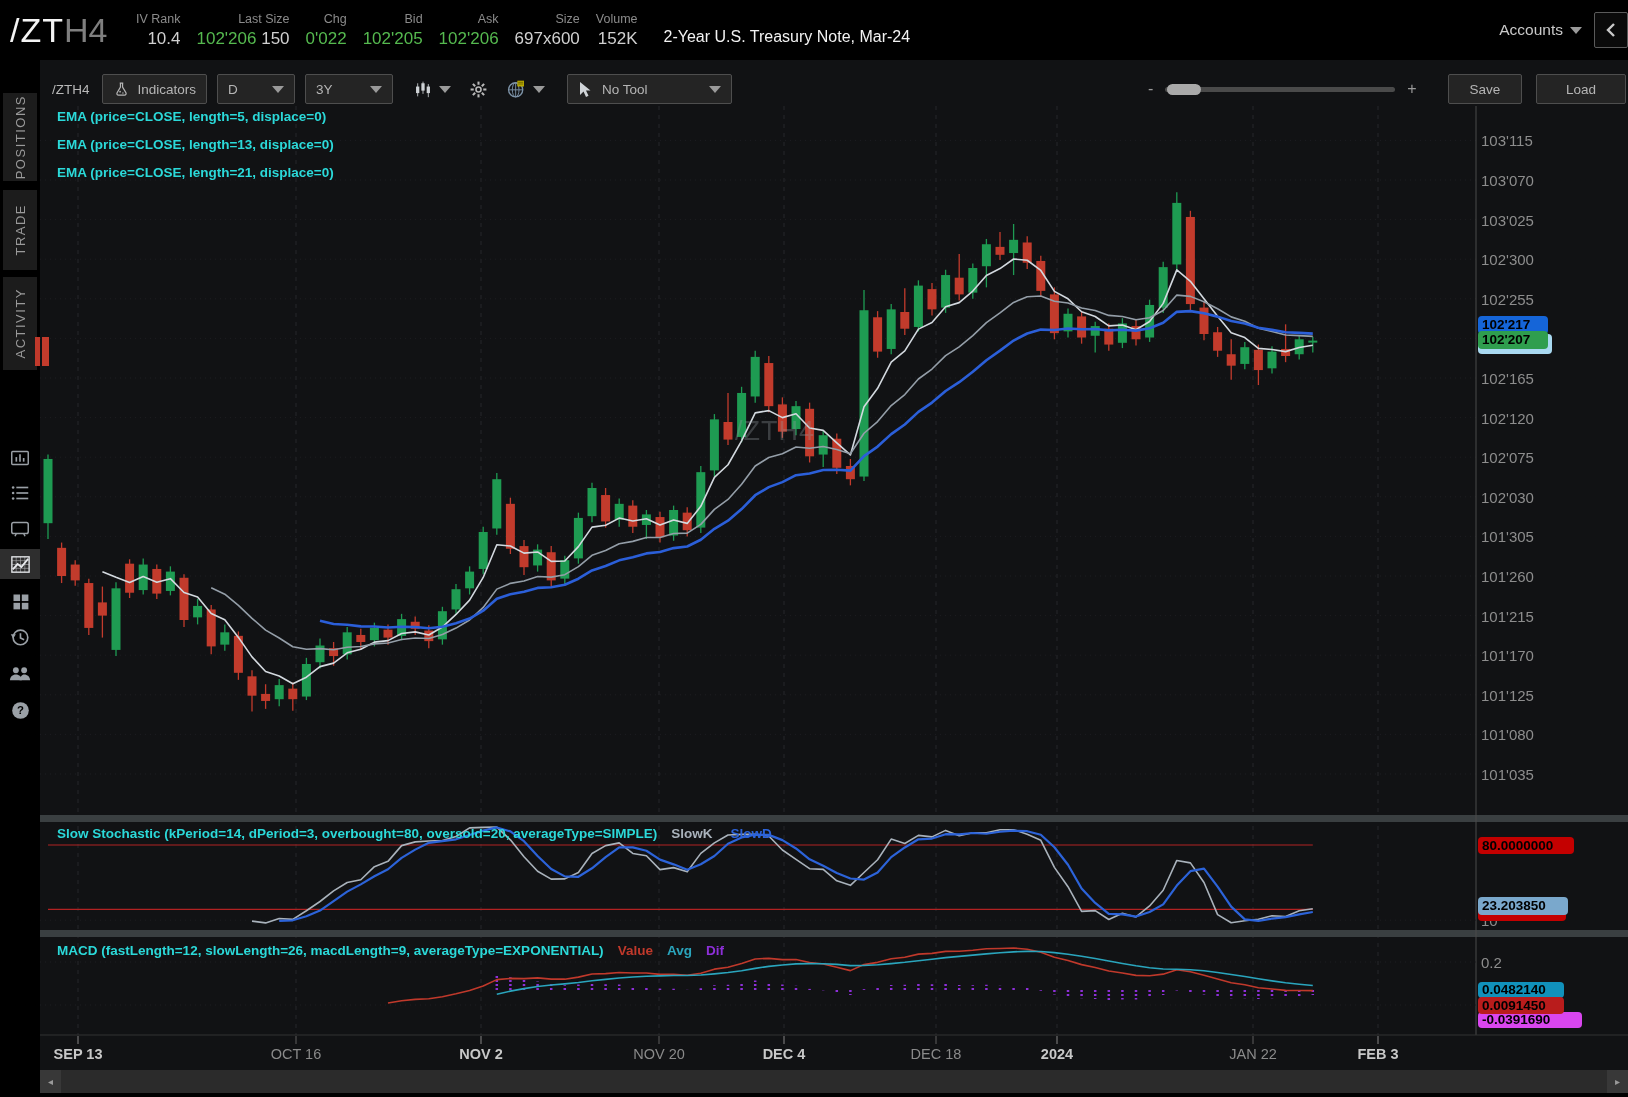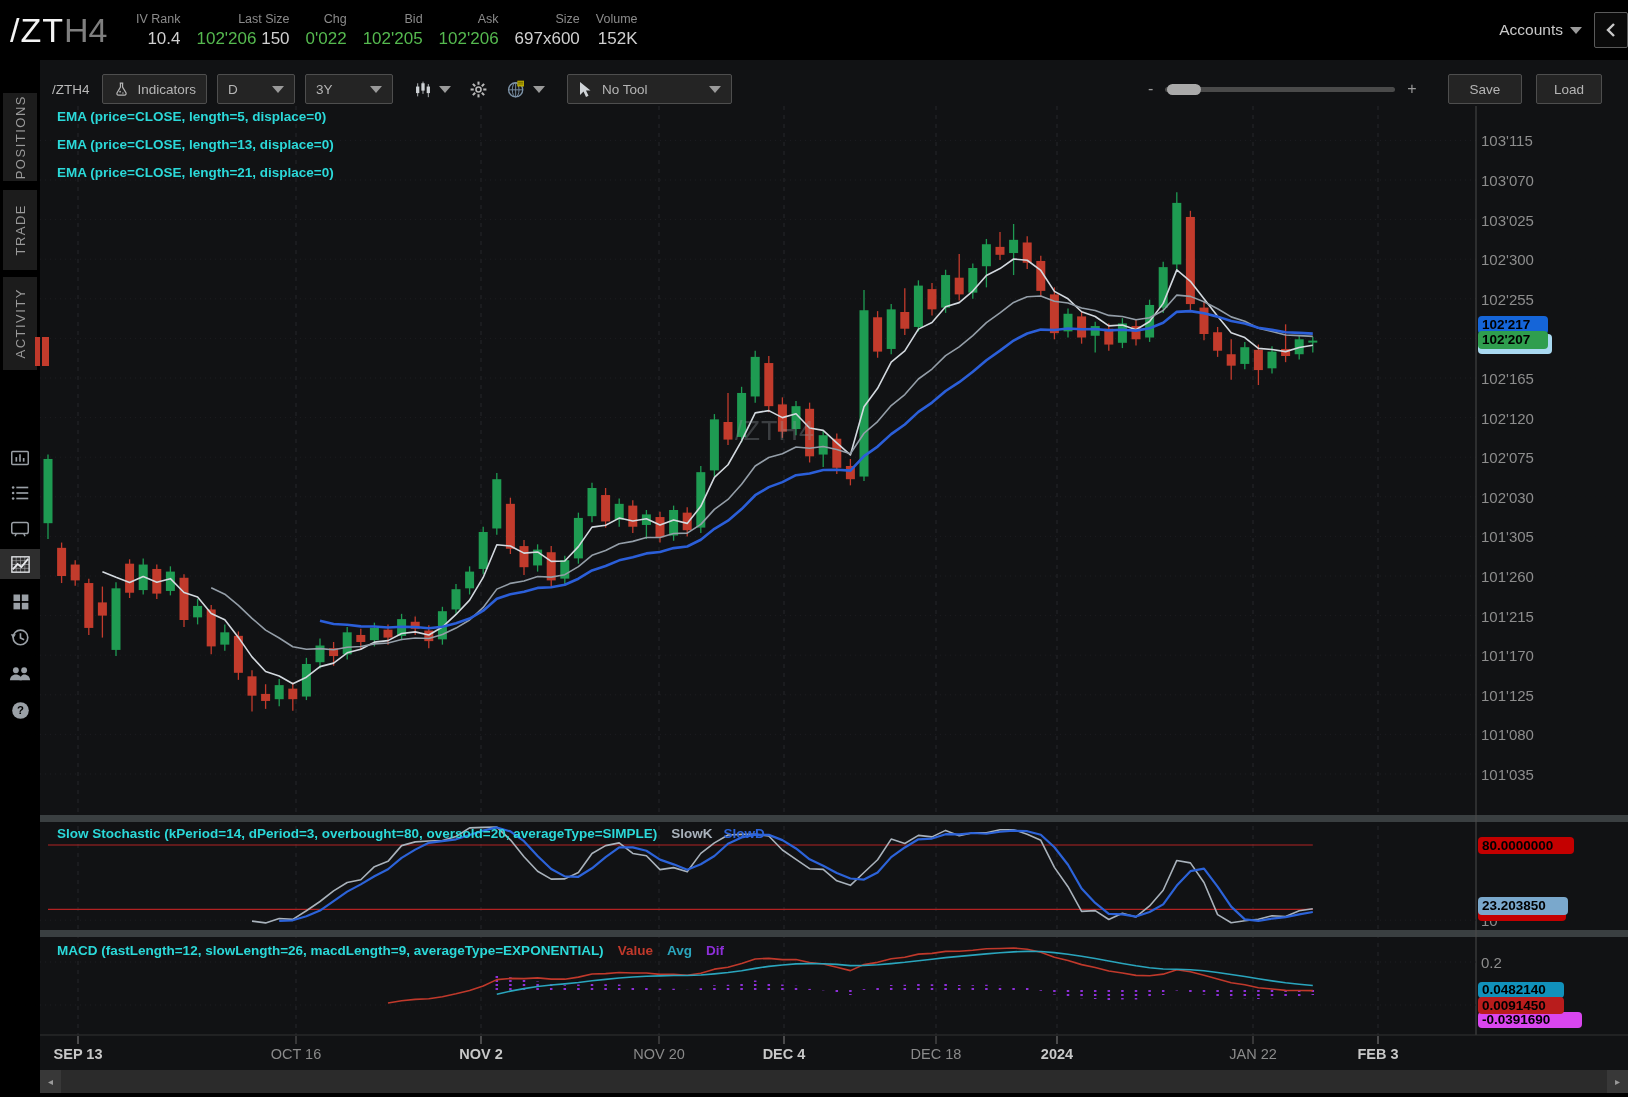--- a/index.html
+++ b/index.html
@@ -32,21 +32,21 @@
   #toolbar{position:absolute;left:40px;top:72px;width:1588px;height:34px;display:flex;align-items:center;gap:10px;padding-left:12px;box-sizing:border-box;}
   .tbtn{height:30px;display:flex;align-items:center;gap:8px;padding:0 10px;background:#242424;border:1px solid #4e4e4e;border-radius:2px;color:#b5b5b5;font-size:13.5px;box-sizing:border-box;}
   .tbtn-plain{height:30px;display:flex;align-items:center;gap:6px;padding:0 4px;color:#b5b5b5;font-size:13.5px;}
   #toolbar-symbol{color:#b9b9b9;font-size:13.5px;margin-right:2px;}
   .dd{justify-content:space-between;}
   #zoom-group{position:absolute;left:1108px;top:0;height:34px;display:flex;align-items:center;}
   #zoom-track{width:230px;height:5px;background:#4a4a4a;border-radius:3px;margin:0 12px;position:relative;}
   #zoom-thumb{position:absolute;left:2px;top:-3px;width:34px;height:11px;border-radius:6px;background:#a9a9a9;}
   .zoom-sign{color:#9a9a9a;font-size:16px;}
   #save-btn{position:absolute;left:1408px;top:2px;width:74px;height:30px;justify-content:center;}
-  #load-btn{position:absolute;left:1496px;top:2px;width:66px;height:30px;justify-content:center;}
+  #load-btn{position:absolute;left:1496px;top:2px;width:90px;height:30px;justify-content:center;}
   
   .study-row{position:absolute;font-size:13.5px;font-weight:bold;white-space:nowrap;}
   .study-row span{margin-right:6px;}
   #watermark{position:absolute;left:735px;top:416px;font-size:27px;letter-spacing:1px;color:rgba(150,156,162,0.32);}
   
   .axis-tick{position:absolute;left:1481px;transform:translateY(-50%);font-size:15px;color:#8d8d8d;white-space:nowrap;}
   .badge{position:absolute;left:1478px;border-radius:4px;font-size:13.5px;font-weight:bold;color:#000;padding-left:4px;box-sizing:border-box;overflow:hidden;white-space:nowrap;}
   .time-label{position:absolute;top:1046px;transform:translateX(-50%);font-size:14.5px;white-space:nowrap;}
   
   #hscroll{position:absolute;left:40px;top:1070px;width:1588px;height:23px;background:#2b2b2b;}
@@ -85,20 +85,21 @@
         </div>
         <div class="stat" style="display: flex; flex-direction: column; align-items: flex-end;">
           <div class="lbl">Size</div>
           <div class="val"><span style="color: rgb(208, 208, 208);">697x600</span></div>
         </div>
         <div class="stat" style="display: flex; flex-direction: column; align-items: flex-end;">
           <div class="lbl">Volume</div>
           <div class="val"><span style="color: rgb(208, 208, 208);">152K</span></div>
         </div>
       </div>
+    <div id="header-desc">2-Year U.S. Treasury Note, Mar-24</div>
     <div id="header-right">
       <div id="accounts">
         <span>Accounts</span>
         <span class="caret"></span>
       </div>
       <div id="collapse-btn">
         <svg width="16" height="20" viewBox="0 0 16 20">
           <polyline points="11,4 5,10 11,16" fill="none" stroke="#c9c9c9" stroke-width="2.4"></polyline>
         </svg>
       </div>
@@ -573,21 +574,21 @@
     <div class="tbtn" id="load-btn">
       <span>Load</span>
     </div>
   </div>
 
   <div id="ema-labels">
       <div style="position: absolute; left: 57px; top: 109px; font-size: 13.5px; font-weight: bold; color: rgb(43, 217, 217); white-space: nowrap;">EMA (price=CLOSE, length=5, displace=0)</div>
       <div style="position: absolute; left: 57px; top: 137px; font-size: 13.5px; font-weight: bold; color: rgb(43, 217, 217); white-space: nowrap;">EMA (price=CLOSE, length=13, displace=0)</div>
       <div style="position: absolute; left: 57px; top: 165px; font-size: 13.5px; font-weight: bold; color: rgb(43, 217, 217); white-space: nowrap;">EMA (price=CLOSE, length=21, displace=0)</div>
     </div>
-  <div class="study-row" id="stoch-label-row" style="left:57px;top:826px"><span style="color: rgb(43, 217, 217);">Slow Stochastic (kPeriod=14, dPeriod=3, overbought=80, oversold=20, averageType=SIMPLE)</span><span style="color: rgb(169, 178, 187); margin-left: 8px;">SlowK</span><span style="color: rgb(44, 99, 217); margin-left: 5px;">SlowD</span></div>
+  <div class="study-row" id="stoch-label-row" style="left:57px;top:826px"><span style="color: rgb(43, 217, 217);">Slow Stochastic (kPeriod=14, dPeriod=3, overbought=80, oversold=20, averageType=SIMPLE)</span><span style="color: rgb(169, 178, 187); margin-left: 8px;">SlowK</span><span style="color: rgb(44, 99, 217); margin-left: 12px;">SlowD</span></div>
   <div class="study-row" id="macd-label-row" style="left:57px;top:943px"><span style="color: rgb(43, 217, 217);">MACD (fastLength=12, slowLength=26, macdLength=9, averageType=EXPONENTIAL)</span><span style="color: rgb(192, 57, 43); margin-left: 8px;">Value</span><span style="color: rgb(42, 165, 189); margin-left: 8px;">Avg</span><span style="color: rgb(141, 47, 216); margin-left: 8px;">Dif</span></div>
   <div id="watermark">/ZTH4</div>
 
   <div id="price-axis" style="position: absolute; left: 1476px; top: 106px; width: 152px; height: 929px;"></div>
   <div id="time-axis" style="position: absolute; left: 40px; top: 1035px; width: 1588px; height: 35px;"></div>
 
   <div id="hscroll">
     <div class="scroll-btn" style="left:0">◂</div>
     <div class="scroll-btn" style="right:0;left:auto">▸</div>
   </div>

